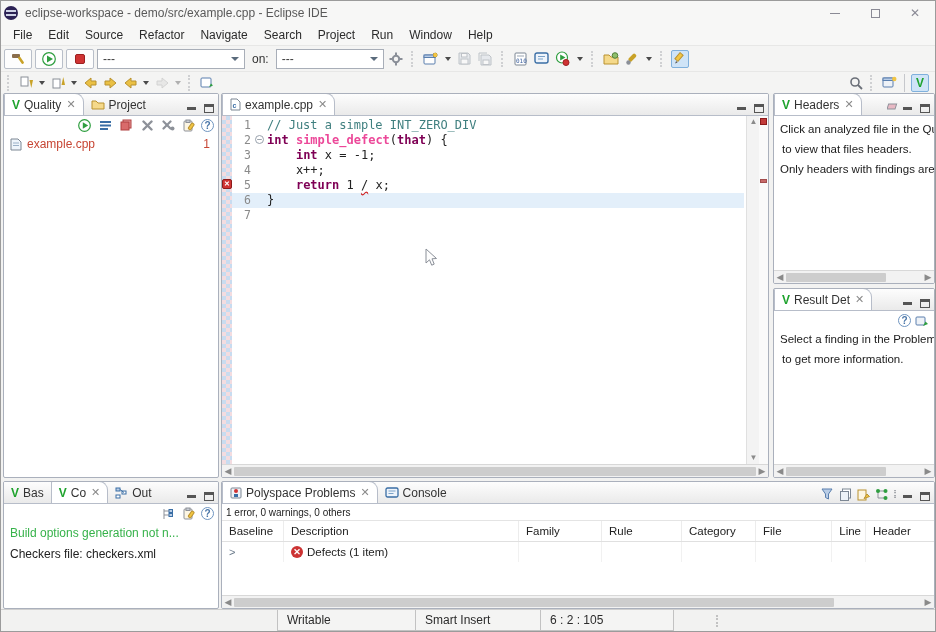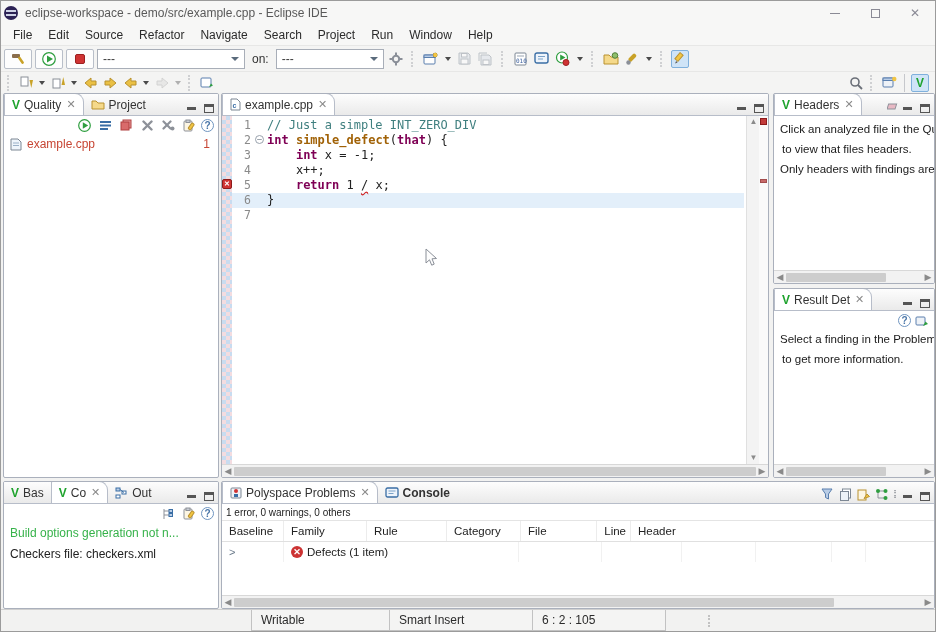--- a/index.html
+++ b/index.html
@@ -30,21 +30,21 @@
   .ic{width:18px;height:18px;display:inline-flex;align-items:center;justify-content:center;}
   .ic.dis{opacity:.45;}
   .ic.hl{background:#cfe4f7;border:1px solid #7fb0dc;border-radius:2px;}
   .sp{flex:1;}
   
   .panel{position:absolute;background:#fff;border:1px solid #aab0bc;border-radius:2px;overflow:hidden;display:flex;flex-direction:column;}
   .tabstrip{height:22px;display:flex;align-items:flex-end;background:linear-gradient(#fdfdfd,#eaeaea);border-bottom:1px solid #b7bdc9;flex:none;}
   .tab{display:flex;align-items:center;gap:4px;padding:0 7px;height:21px;color:#333;white-space:nowrap;}
   .tab.active{background:#fff;border:1px solid #b7bdc9;border-bottom:none;border-radius:2px 9px 0 0;height:22px;}
   .tab .x{color:#8a8a8a;font-size:11px;margin-left:1px;}
-  .tab b{font-weight:bold;}
+  .tab b{font-weight:normal;}
   .vee{color:#1fa32e;font-weight:900;font-size:12px;line-height:12px;}
   .mm{width:15px;height:13px;display:inline-flex;align-items:center;justify-content:center;margin-right:2px;}
   .ico-min{width:9px;height:3px;border:1px solid #555;border-top-width:2px;display:inline-block;}
   .ico-max{width:10px;height:9px;border:1px solid #555;border-top-width:3px;display:inline-block;}
   .paneltools{display:flex;align-items:center;justify-content:flex-end;gap:3px;height:18px;padding:1px 4px 0 0;flex:none;}
   .qhelp{width:13px;height:13px;border:1px solid #6f95c0;border-radius:50%;color:#4a76a8;font-size:10px;line-height:11px;text-align:center;font-weight:bold;}
   
   .qrow{display:flex;align-items:center;height:20px;padding:0 8px 0 6px;gap:5px;}
   .redtxt{color:#c74634;}
   .greentxt{color:#36b24a;}
@@ -52,21 +52,21 @@
   .edbody{flex:1;position:relative;background:#fff;}
   .annruler{position:absolute;left:0;top:0;bottom:0;width:10px;background-color:#f3dce0;background-image:linear-gradient(45deg,#c8dcf0 25%,transparent 25%,transparent 75%,#c8dcf0 75%),linear-gradient(45deg,#c8dcf0 25%,transparent 25%,transparent 75%,#c8dcf0 75%);background-size:8px 8px;background-position:0 0,4px 4px;}
   .errbadge{position:absolute;left:0;top:63px;width:10px;height:10px;background:#cf3333;border:1px solid #8c1b1b;border-radius:2px;color:#fff;font-size:7px;line-height:8px;text-align:center;font-weight:bold;}
   .codewrap{position:absolute;left:10px;top:2px;right:24px;font-family:"DejaVu Sans Mono",monospace;font-size:12px;}
   .cl{display:flex;height:15px;line-height:15px;white-space:pre;}
   .cl.cur{background:#e3effa;}
   .num{width:22px;text-align:right;color:#8a8a8a;padding-right:3px;flex:none;font-size:11.5px;}
   .fold{width:13px;flex:none;position:relative;}
   .foldm{position:absolute;left:1px;top:2px;width:9px;height:9px;border:1px solid #99a2ad;border-radius:50%;color:#7d8894;font-size:9px;line-height:7px;text-align:center;background:#fff;}
   .kw{color:#7f0055;font-weight:bold;}
-  .fn{font-weight:bold;color:#a16207;}
+  .fn{font-weight:bold;color:#ec4899;}
   .cmt{color:#3f7f7f;}
   .defect{text-decoration:underline;text-decoration-style:wavy;text-decoration-color:#d02020;text-underline-offset:2px;}
   .vscroll{position:absolute;right:9px;top:0;bottom:0;width:13px;background:#f3f3f3;border-left:1px solid #e0e0e0;}
   .varrow{position:absolute;left:0;width:13px;height:12px;color:#8a8a8a;font-size:8px;text-align:center;line-height:12px;}
   .ovr{position:absolute;right:0;top:0;bottom:0;width:9px;background:#fafafa;}
   .ovr-top{position:absolute;right:1px;top:2px;width:7px;height:7px;background:#c23b3b;border:1px solid #8c1b1b;}
   .ovr-mark{position:absolute;right:1px;top:63px;width:7px;height:4px;background:#c76a6a;border:1px solid #a34d4d;}
   .hscroll{height:13px;background:#f2f2f2;border-top:1px solid #d8d8d8;display:flex;align-items:center;flex:none;position:relative;}
   .harrow{width:12px;text-align:center;color:#8a8a8a;font-size:9px;line-height:13px;}
   .hthumb{height:9px;background:#cdcdcd;border-radius:1px;}
@@ -75,21 +75,21 @@
   .thead{display:flex;height:21px;align-items:center;border-bottom:1px solid #e0e0e0;flex:none;font-size:11.5px;color:#222;}
   .th{padding-left:7px;border-right:1px solid #ececec;height:100%;display:flex;align-items:center;overflow:hidden;white-space:nowrap;}
   .trow{display:flex;height:20px;align-items:center;font-size:11.5px;flex:none;}
   .td{padding-left:7px;height:100%;display:flex;align-items:center;gap:4px;border-right:1px solid #f1f1f1;overflow:hidden;white-space:nowrap;}
   .errcircle{width:12px;height:12px;border-radius:50%;background:#cc3333;color:#fff;font-size:9px;line-height:12px;text-align:center;font-weight:bold;flex:none;}
   .expander{color:#6a7a8a;font-size:11px;}
   
   .infoline{padding:3px 0 2px 6px;font-size:11.5px;color:#1a1a1a;white-space:nowrap;overflow:hidden;line-height:15px;}
   .bline{padding:4px 0 3px 6px;font-size:12px;white-space:nowrap;overflow:hidden;}
   
-  .statusbar{position:absolute;left:0;right:0;bottom:0;height:22px;background:#f2f2f1;border-top:1px solid #cfcfcf;display:flex;align-items:stretch;}
+  .statusbar{position:absolute;left:0;right:0;bottom:0;height:22px;background:#f2f2f1;border-top:1px solid #cfcfcf;display:flex;align-items:stretch;padding-left:26px;}
   .scell{border:1px solid #c2c2c2;border-top:none;display:flex;align-items:center;padding-left:9px;color:#2b2b2b;background:#f4f4f3;margin-left:-1px;}
   .sgrip{width:4px;border-left:2px dotted #c2c2c2;height:12px;align-self:center;margin-left:42px;}
   .cursor{position:absolute;left:424px;top:247px;z-index:50;pointer-events:none;}
 </style>
 </head>
 <body>
 
 <div class="win">
 
   <div class="titlebar">
@@ -598,20 +598,21 @@
       <span class="mm">
           <span class="ico-min"></span>
         </span>
       <span class="mm">
           <span class="ico-max"></span>
         </span>
     </div>
     <div class="summary">1 error, 0 warnings, 0 others</div>
     <div class="thead">
       <span class="th" style="width:62px">Baseline</span>
+      <span class="th" style="width:235px">Description</span>
       <span class="th" style="width:83px">Family</span>
       <span class="th" style="width:80px">Rule</span>
       <span class="th" style="width:74px">Category</span>
       <span class="th" style="width:76px">File</span>
       <span class="th" style="width:34px;justify-content:flex-end;padding-right:4px;padding-left:0">Line</span>
       <span class="th" style="flex:1;border-right:none">Header</span>
     </div>
     <div class="trow">
       <span class="td" style="width:62px">
           <span class="expander">&gt;</span>
@@ -632,21 +633,21 @@
       <span class="harrow">◀</span>
       <span class="hthumb" style="width:600px"></span>
       <span class="sp"></span>
       <span class="harrow">▶</span>
     </div>
   </div>
 
   <div class="statusbar">
     <span style="width:251px"></span>
     <span class="scell" style="width:139px">Writable</span>
-    <span class="scell" style="width:144px">Smart Insert</span>
+    <span class="scell" style="width:126px">Smart Insert</span>
     <span class="scell" style="width:134px">6 : 2 : 105</span>
     <span class="sgrip"></span>
   </div>
 
   <svg class="cursor" width="13" height="19" viewBox="0 0 13 19">
     <path d="M1 1 L1 15 L4.5 11.8 L6.7 17.2 L9.2 16.1 L7 10.8 L11.5 10.5 Z" fill="#fdfdfd" stroke="#8a8f98" stroke-width="1"></path>
   </svg>
 
 </div>
 

